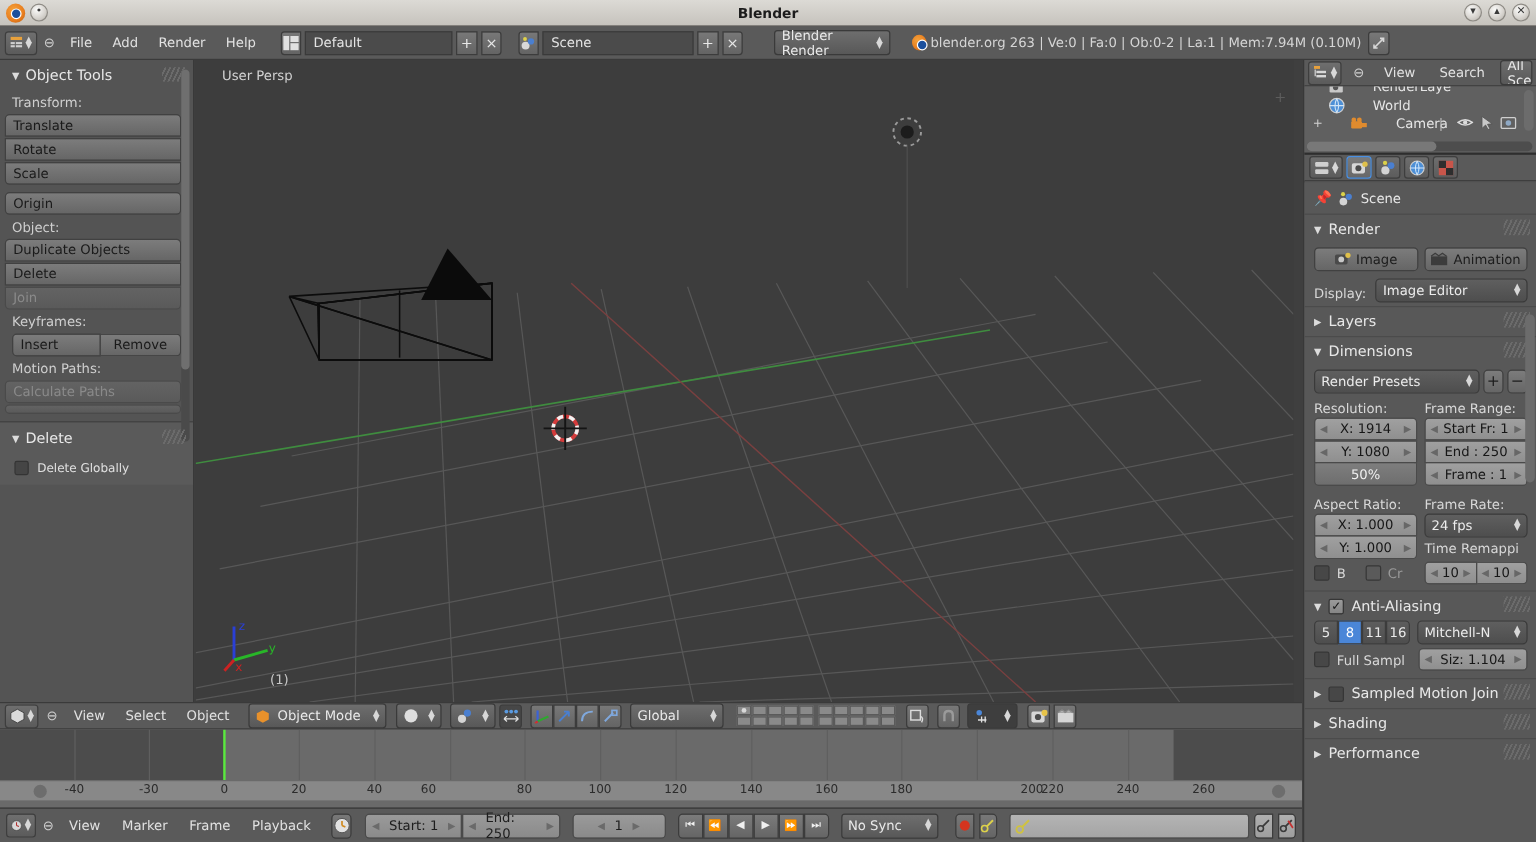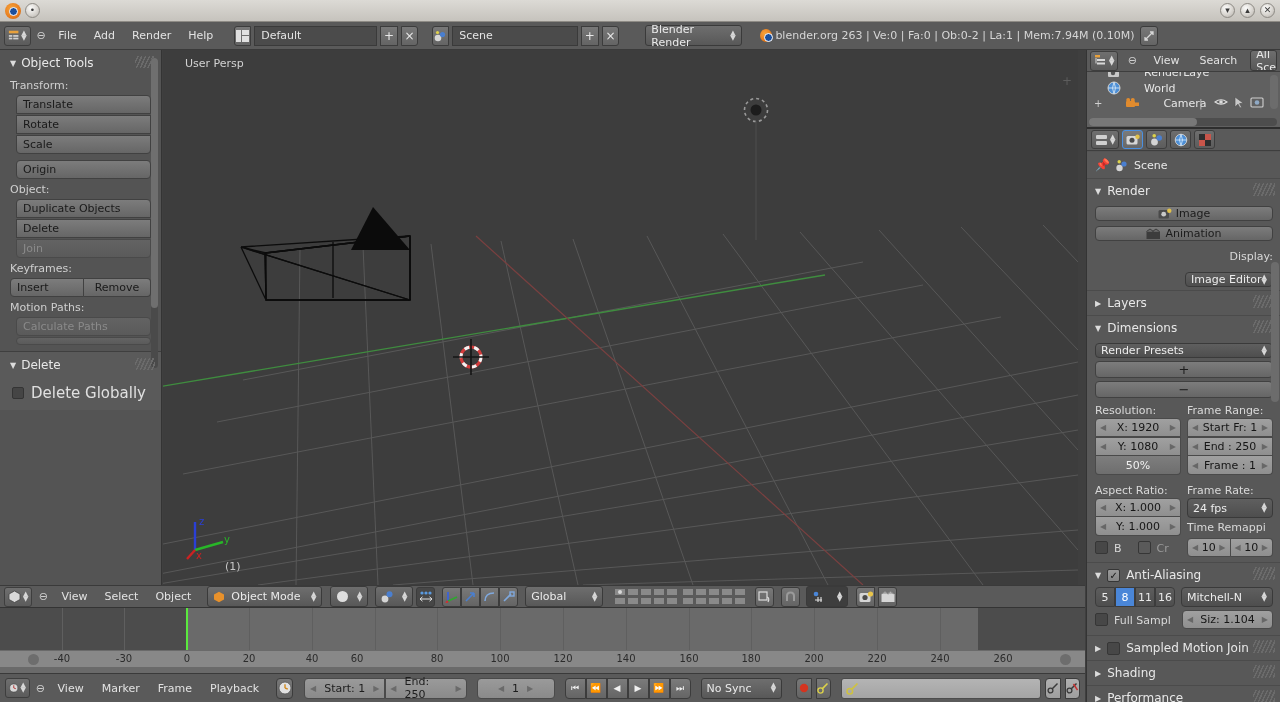--- a/index.html
+++ b/index.html
@@ -93,40 +93,40 @@
     display:flex; align-items:center; gap:5px;
     padding:6px 8px 6px 10px; font-size:12px; color:#e8e8e8; position:relative;
   }
   .tri { font-size:8px; color:#dcdcdc; }
   .grip {
     position:absolute; right:6px; top:6px; width:20px; height:12px;
     background:repeating-linear-gradient(115deg, transparent 0 2px, #6b6b6b 2px 3.5px);
   }
   .sublabel { padding:3px 0 3px 10px; color:#cfcfcf; font-size:11px; }
   .tbtn {
-    margin:0 10px 1px 16px; height:19px;
+    margin:0 10px 1px 4px; height:19px;
     background:linear-gradient(#7c7c7c,#666666);
     border:1px solid #414141;
     display:flex; align-items:center; padding-left:6px;
     color:#1a1a1a; font-size:11px;
   }
   .tbtn.rt { border-radius:4px 4px 0 0; }
   .tbtn.rb { border-radius:0 0 4px 4px; }
   .tbtn.rall { border-radius:4px; }
   .tbtn.dim { color:#8a8a8a; background:linear-gradient(#636363,#5a5a5a); border-color:#4a4a4a;}
   .tbtn-row { display:flex; margin:0 10px 1px 10px; gap:0; }
   .tbtn-row .tbtn { margin:0; flex:1; }
   .tbtn-row .tbtn:first-child { border-radius:4px 0 0 4px; }
   .tbtn-row .tbtn:last-child { border-radius:0 4px 4px 0; border-left:none; }
   .delete-panel { background:#5a5a5a; border-top:1px solid #3f3f3f; padding-bottom:8px;}
   .chk-row { display:flex; align-items:center; gap:7px; padding:6px 0 0 12px; }
   .chkbox {
     width:12px; height:12px; background:#454545; border:1px solid #343434; border-radius:2px;
   }
-  .chk-lbl { font-size:15px; color:#e0e0e0; }
+  .chk-lbl { font-size:10px; color:#e0e0e0; }
   .tool-scroll {
     position:absolute; right:3px; top:8px; width:7px; height:310px;
     background:#4a4a4a; border-radius:4px;
   }
   .tool-scroll i { display:block; width:7px; height:250px; background:#6f6f6f; border-radius:4px; }
 
   
   .viewport {
     position:absolute; left:163px; top:50px; width:915px; height:535px;
     background:#3d3d3d; overflow:hidden;
@@ -214,21 +214,21 @@
   .ptab.sel { border:1px solid #4a90e2; background:linear-gradient(#7a7a7a,#686868); }
   .prop-body {
     position:absolute; left:0; top:102px; width:194px; height:600px;
     background:#585858; overflow:hidden;
   }
   .breadcrumb { display:flex; align-items:center; gap:5px; padding:6px 8px; font-size:11px; color:#e8e8e8;}
   .psec-hdr {
     display:flex; align-items:center; gap:6px; padding:5px 8px;
     font-size:12px; color:#e8e8e8; border-top:1px solid #4b4b4b; position:relative;
   }
-  .prow { display:flex; gap:5px; padding:3px 8px;flex-direction:column; }
+  .prow { display:flex; gap:5px; padding:3px 8px; }
   .pbtn {
     flex:1; height:20px; background:linear-gradient(#7c7c7c,#666666);
     border:1px solid #414141; border-radius:4px;
     display:flex; align-items:center; justify-content:center; gap:4px;
     font-size:11px; color:#1c1c1c;
   }
   .pdrop {
     height:20px; background:linear-gradient(#5f5f5f,#4e4e4e);
     border:1px solid #3a3a3a; border-radius:4px;
     display:flex; align-items:center; justify-content:space-between;
@@ -265,20 +265,21 @@
 </head>
 <body>
 
 <div class="app">
 
   <div class="titlebar">
     <div class="tb-left">
       <div class="blender-logo"></div>
       <div class="winbtn">•</div>
     </div>
+    <div class="title">Blender</div>
     <div class="tb-right">
       <div class="winbtn">▾</div>
       <div class="winbtn">▴</div>
       <div class="winbtn">✕</div>
     </div>
   </div>
 
   <div class="topbar">
     <div class="ico-btn">
       <svg width="13" height="13" viewBox="0 0 13 13">
@@ -637,21 +638,21 @@
       <div class="tl-tick" style="left:187px">0</div>
       <div class="tl-tick" style="left:249px">20</div>
       <div class="tl-tick" style="left:312px">40</div>
       <div class="tl-tick" style="left:357px">60</div>
       <div class="tl-tick" style="left:437px">80</div>
       <div class="tl-tick" style="left:500px">100</div>
       <div class="tl-tick" style="left:563px">120</div>
       <div class="tl-tick" style="left:626px">140</div>
       <div class="tl-tick" style="left:689px">160</div>
       <div class="tl-tick" style="left:751px">180</div>
-      <div class="tl-tick" style="left:814px">200</div>
+      <div class="tl-tick" style="left:860px">200</div>
       <div class="tl-tick" style="left:877px">220</div>
       <div class="tl-tick" style="left:940px">240</div>
       <div class="tl-tick" style="left:1003px">260</div>
     </div>
   </div>
 
   <div class="tl-header">
     <div class="ico-btn">
       <svg width="14" height="14" viewBox="0 0 14 14">
         <circle cx="7" cy="7" r="6" fill="#d8d8d8" stroke="#444" stroke-width="0.8"></circle>
@@ -922,21 +923,21 @@
       </div>
 
       <div class="col2">
         <span class="plabel" style="flex:1">Resolution:</span>
         <span class="plabel" style="flex:1">Frame Range:</span>
       </div>
       <div class="col2">
         <div class="stack">
           <div class="nfield">
             <span class="ar">◀</span>
-            <span>X: 1920</span>
+            <span>X: 1914</span>
             <span class="ar">▶</span>
           </div>
           <div class="nfield">
             <span class="ar">◀</span>
             <span>Y: 1080</span>
             <span class="ar">▶</span>
           </div>
           <div class="nfield" style="justify-content:center;background:linear-gradient(#7e7e7e,#6e6e6e);color:#f0f0f0">
             <span>50%</span>
           </div>

